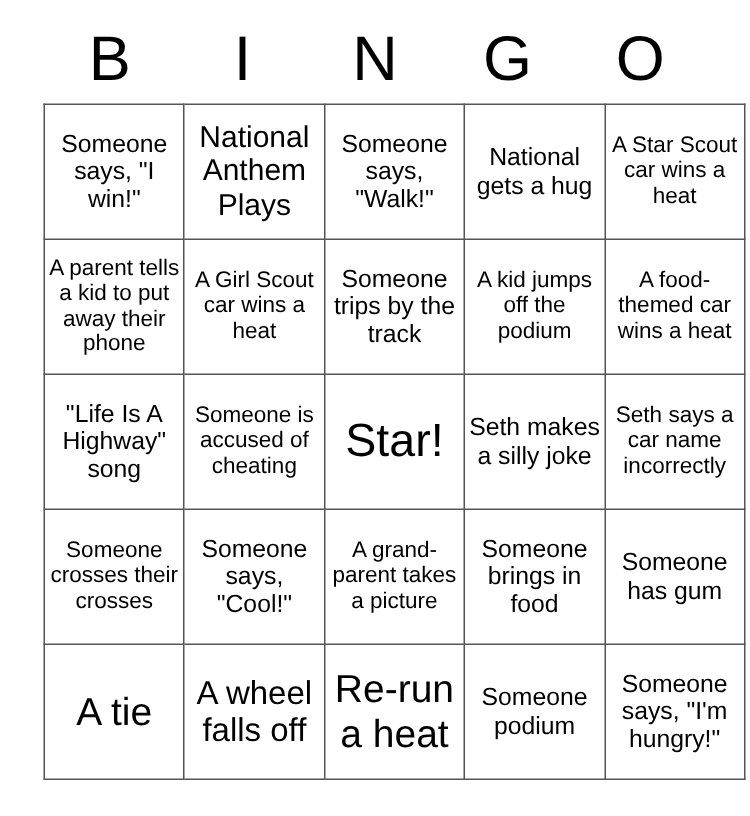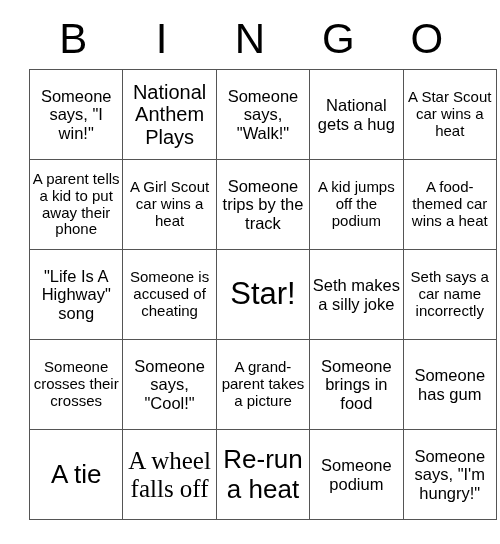--- a/index.html
+++ b/index.html
@@ -51,21 +51,21 @@
     padding: 0 2px;
     text-align: center;
     vertical-align: middle;
     line-height: 1.12;
     color: #000000;
     word-wrap: break-word;
     overflow: hidden;
   }
   .fs-s   { font-size: 15px; }
   .fs-m   { font-size: 16.5px; }
-  .fs-l   { font-size: 25px; font-family: Liberation Serif, serif; }
+  .fs-l   { font-size: 22px; }
   .fs-xl  { font-size: 20px; margin-left: 28px; }
   .fs-xxl { font-size: 26px; }
   .fs-free{ font-size: 31px; }
 </style>
 </head>
 <body>
 
 <div id="card">
 
   <div id="header-row">

